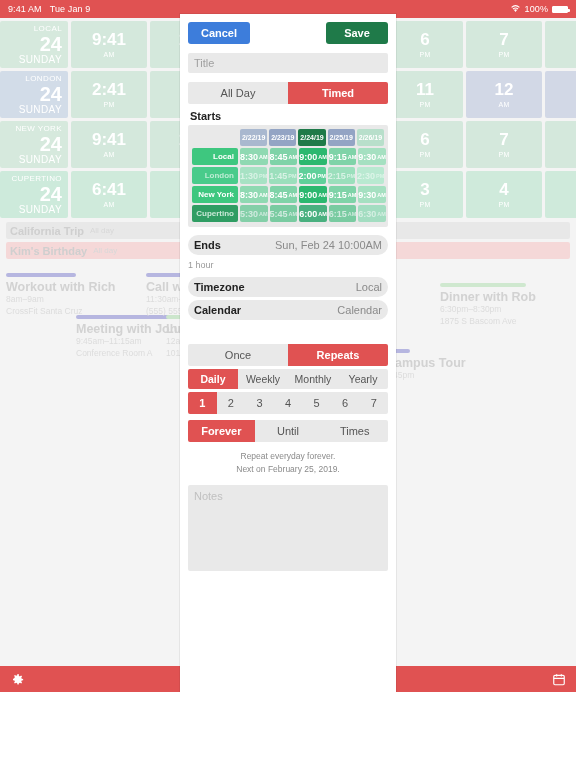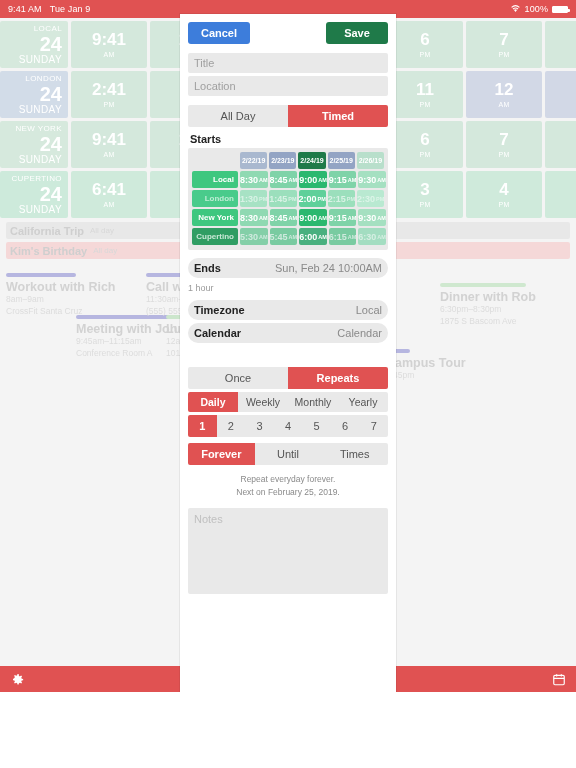--- a/index.html
+++ b/index.html
@@ -387,21 +387,20 @@
 
   <div class="modal">
     <div class="modal-inner">
 
       <div class="btn-row">
         <button class="btn btn-cancel">Cancel</button>
         <button class="btn btn-save">Save</button>
       </div>
 
       <div class="field">Title</div>
-      <div class="field">Location</div>
 
       <div class="seg">
         <div>All Day</div>
         <div class="on">Timed</div>
       </div>
 
       <div class="sec-label">Starts</div>
 
       <div class="starts">
 

